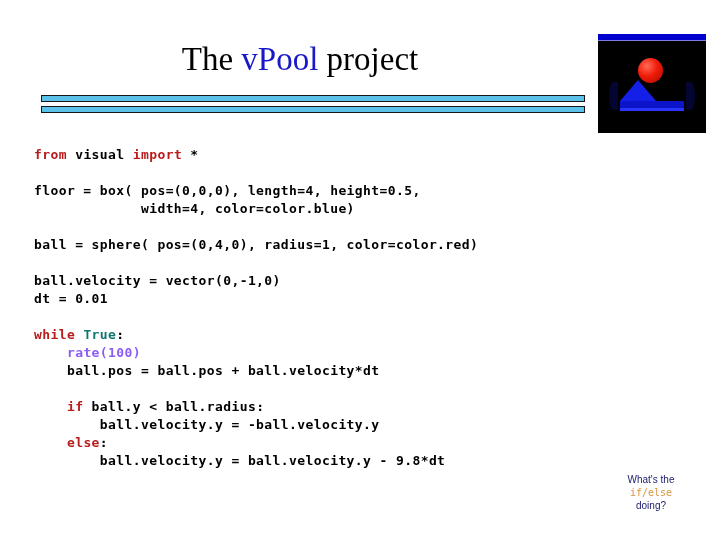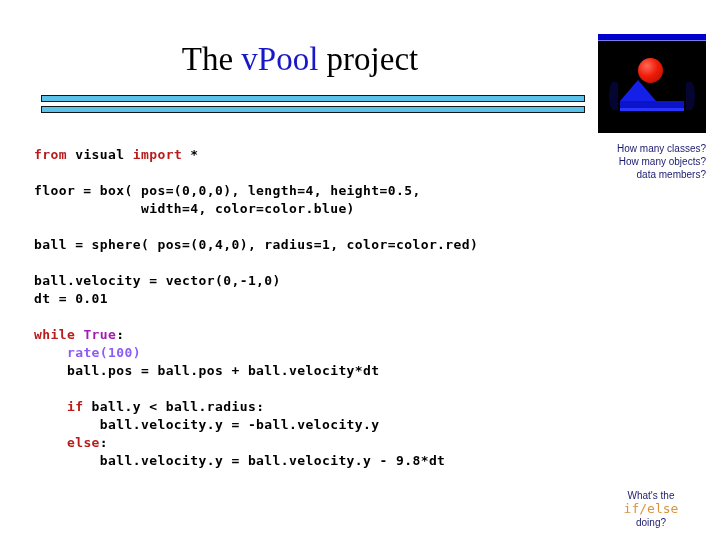--- a/index.html
+++ b/index.html
@@ -128,21 +128,21 @@
     width: 560px;
     font-family: "DejaVu Sans Mono", "Liberation Mono", monospace;
     font-size: 13px;
     line-height: 18px;
     font-weight: bold;
     color: #000000;
     white-space: pre;
     letter-spacing: 0.4px;
   }
   #code .kw   { color: #b91c1c; }
-  #code .lit  { color: #a21caf; }
+  #code .lit  { color: #0f766e; }
   #code .fn   { color: #8b5cf6; }
   .blank { display: block; height: 18px; }
 
   
   .note {
     position: absolute;
     font-family: "Liberation Sans", sans-serif;
     font-size: 10px;
     line-height: 13px;
     color: #1B1B6E;
@@ -152,26 +152,25 @@
   #note-classes {
     left: 560px;
     top: 126px;
     width: 146px;
   }
   #note-ifelse {
     left: 596px;
     top: 457px;
     width: 110px;
     text-align: center;
-    margin-top: 16px;
   }
   #note-ifelse .mono {
     font-family: "DejaVu Sans Mono", "Liberation Mono", monospace;
     color: #D9953E;
-    font-size: 13px;
+    font-size: 10px;
   }
 </style>
 </head>
 <body>
 
 <div id="slide">
 
   <div id="title"><span>The </span><span class="accent">vPool</span><span> project</span></div>
 
   <div class="rulebar" id="rulebar-top"></div>
@@ -183,17 +182,16 @@
     <div id="vpy-glowL"></div>
     <div id="vpy-glowR"></div>
     <div id="vpy-ball"></div>
     <div id="vpy-floor-top"></div>
     <div id="vpy-floor-face"></div>
     <div id="vpy-floor-edge"></div>
   </div>
 
   <div id="code"><div><span class="kw">from</span><span> visual </span><span class="kw">import</span><span> *</span></div><span class="blank"></span><div><span>floor = box( pos=(0,0,0), length=4, height=0.5,</span></div><div><span>             width=4, color=color.blue)</span></div><span class="blank"></span><div><span>ball = sphere( pos=(0,4,0), radius=1, color=color.red)</span></div><span class="blank"></span><div><span>ball.velocity = vector(0,-1,0)</span></div><div><span>dt = 0.01</span></div><span class="blank"></span><div><span class="kw">while</span><span> </span><span class="lit">True</span><span>:</span></div><div><span>    </span><span class="fn">rate(100)</span></div><div><span>    ball.pos = ball.pos + ball.velocity*dt</span></div><span class="blank"></span><div><span>    </span><span class="kw">if</span><span> ball.y &lt; ball.radius:</span></div><div><span>        ball.velocity.y = -ball.velocity.y</span></div><div><span>    </span><span class="kw">else</span><span>:</span></div><div><span>        ball.velocity.y = ball.velocity.y - 9.8*dt</span></div></div>
 
-  <div class="note" id="note-classes"><span>How many classes?</span><br><span>How many objects?</span><br><span>data members?</span></div>
 
   <div class="note" id="note-ifelse"><span>What's the</span><br><span class="mono">if/else</span><br><span>doing?</span></div>
 
 </div>
 
 </body></html>

